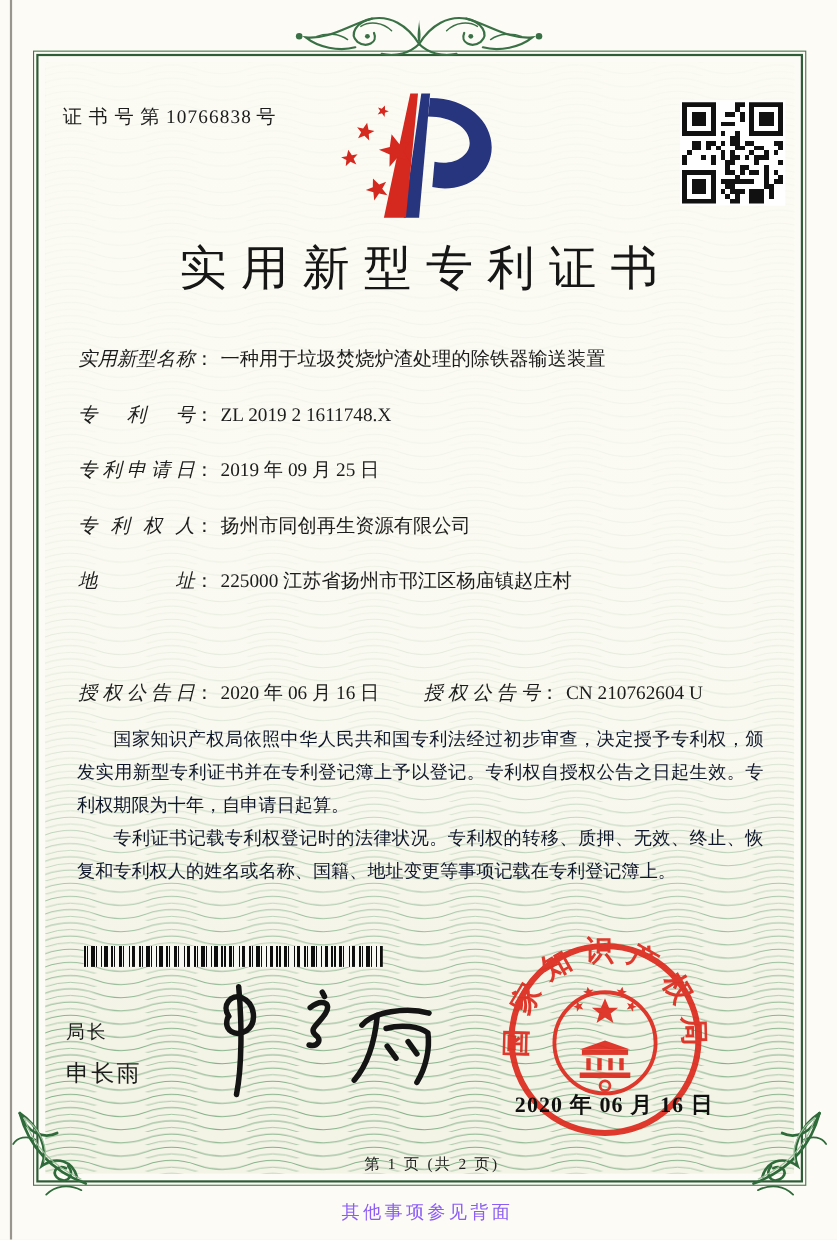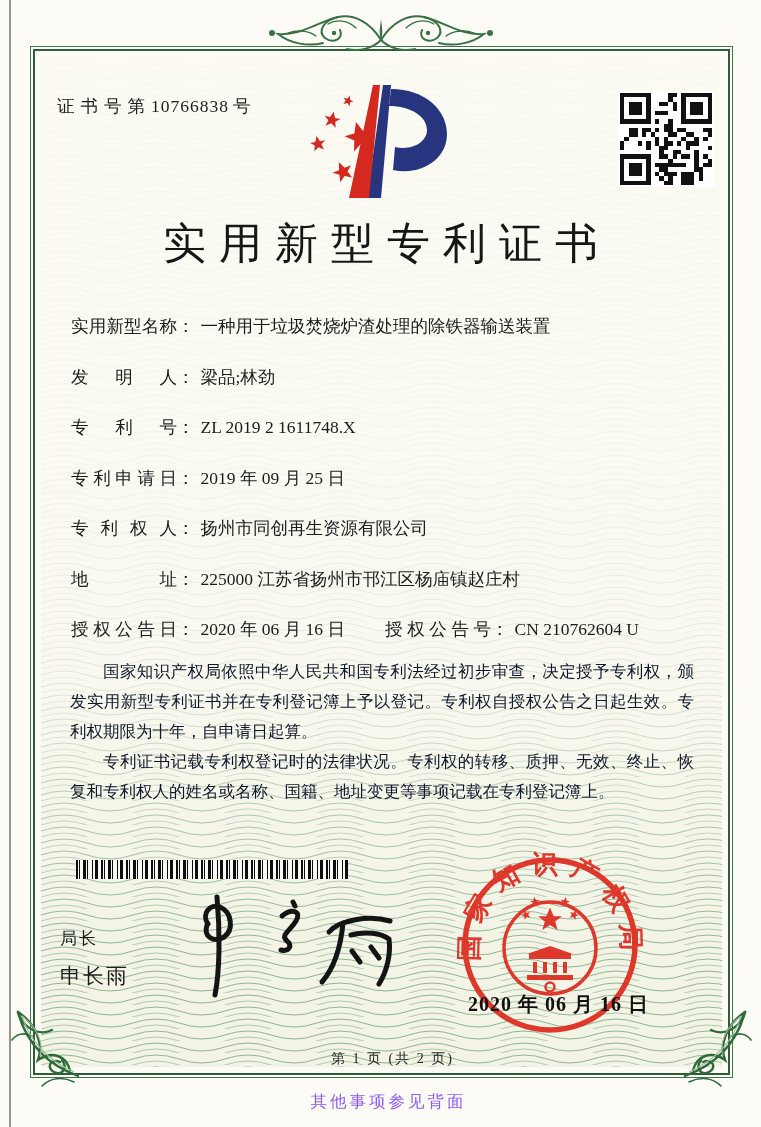--- a/index.html
+++ b/index.html
@@ -36,21 +36,21 @@
   .cert-no .sp { letter-spacing:6px; }
   .cert-no .num { letter-spacing:1px; }
   .logo { position:absolute; left:303px; top:80px; width:152px; height:126px; }
   .qr { position:absolute; left:618px; top:91px; width:96px; height:96px; background:#fff; padding:2px; }
   .qr svg { width:100%; height:100%; display:block; }
   .page-title { position:absolute; left:0; right:0; top:215px; text-align:center;
     font-size:43px; font-weight:400; letter-spacing:13px; text-indent:13px;
     font-family:"DejaVu Serif","Liberation Serif",serif; color:#161616; }
   .fields { position:absolute; left:71px; top:317px; width:620px; font-size:17.5px; }
   .field { margin-bottom:32.5px; line-height:18px; white-space:nowrap; }
-  .flabel { display:inline-block; width:106px; text-align:justify; text-align-last:justify; }
+  .flabel { display:inline-block; width:106px; text-align:justify; text-align-last:justify;font-style:italic; }
   .fcolon { display:inline-block; margin-right:6px; }
   .grant-row { position:absolute; left:71px; top:620px; width:620px;
     font-size:17.5px; line-height:18px; white-space:nowrap; }
   .grant-num { position:absolute; left:314px; top:0; }
   .body-text { position:absolute; left:70px; top:657px; width:624px;
     font-size:16.5px; line-height:30px; text-align:justify; color:#0f172a; }
   .body-text p { text-indent:2em; }
   .barcode { position:absolute; left:76px; top:860px; width:272px; height:19px;
     background:repeating-linear-gradient(90deg,
       #0d0d0d 0 2px, #f8f8f2 2px 3px, #0d0d0d 3px 4px, #f8f8f2 4px 7px,
@@ -280,23 +280,20 @@
     </svg>
   </div>
 
   <div class="page-title">实用新型专利证书</div>
 
   <div class="fields">
     <div class="field">
       <span class="flabel">实用新型名称</span><span class="fcolon">：</span><span class="fvalue">一种用于垃圾焚烧炉渣处理的除铁器输送装置</span>
     </div>
     <div class="field">
-      <span class="flabel">发明人</span><span class="fcolon">：</span><span class="fvalue">梁品;林劲</span>
-    </div>
-    <div class="field">
       <span class="flabel">专利号</span><span class="fcolon">：</span><span class="fvalue">ZL 2019 2 1611748.X</span>
     </div>
     <div class="field">
       <span class="flabel">专利申请日</span><span class="fcolon">：</span><span class="fvalue">2019 年 09 月 25 日</span>
     </div>
     <div class="field">
       <span class="flabel">专利权人</span><span class="fcolon">：</span><span class="fvalue">扬州市同创再生资源有限公司</span>
     </div>
     <div class="field">
       <span class="flabel">地址</span><span class="fcolon">：</span><span class="fvalue">225000 江苏省扬州市邗江区杨庙镇赵庄村</span>

